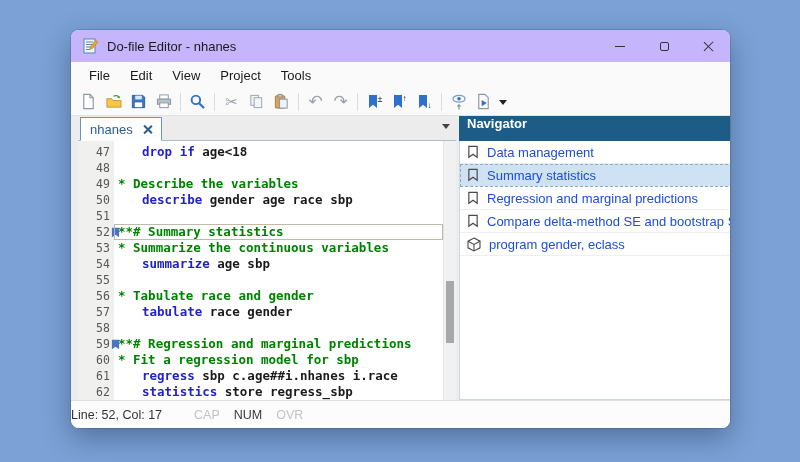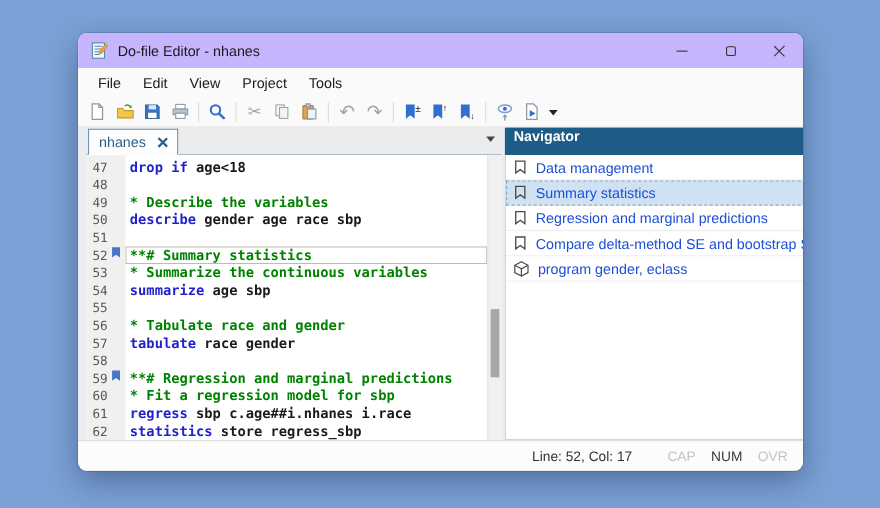--- a/index.html
+++ b/index.html
@@ -44,46 +44,46 @@
   .tab { height:24px; margin-bottom:-1px; background:#fdfdfd; border:1px solid #6d94b4; border-bottom:1px solid #fdfdfd;
     display:flex; align-items:center; gap:10px; padding:0 9px; font-size:13px; color:#2a5f8f; margin-left:2px; }
   .tab-close { position:relative; width:9px; height:9px; display:block; }
   .tab-close::before,.tab-close::after { content:""; position:absolute; left:4px; top:-1px; width:1.7px; height:11px; background:#2a5f8f; }
   .tab-close::before { transform:rotate(45deg); } .tab-close::after { transform:rotate(-45deg); }
   .tab-dd { margin-left:auto; margin-bottom:7px; margin-right:6px; width:0; height:0;
     border:4px solid transparent; border-top:5px solid #444; }
 
   .editor-body { flex:1 1 auto; display:flex; background:#fff; min-height:0; }
   .gutter { width:36px; flex:0 0 auto; background:#f0f0ee; padding-top:3px; font-family:"DejaVu Sans Mono", monospace; font-size:11.5px; color:#565656; }
-  .gnum { height:16px; line-height:16px; display:flex; align-items:flex-start; padding:0 2px 0 6px; }
+  .gnum { height:16px; line-height:16px; display:flex; align-items:center; padding:0 2px 0 6px;margin-left:12px; }
   .gnum .num { width:16px; }
   .gmark { display:flex; align-items:center; margin-left:1px; }
   .code { flex:1 1 auto; padding-top:3px; overflow:hidden; }
   .code-line { height:16px; line-height:16px; white-space:pre; font-family:"DejaVu Sans Mono", monospace; font-size:12.5px; font-weight:bold; padding:0 4px; }
   .code-line.current { box-shadow:inset 0 0 0 1px #bdbcaa; }
-  .seg-cmd { color:var(--command,#2222cc); }
+  .seg-cmd { color:var(--command,#2222cc);margin-left:24px; }
   .seg-com { color:var(--comment,#008200); }
   .seg-txt { color:var(--text,#1a1a1a); }
   .vscroll { width:13px; flex:0 0 auto; background:#f1f1f1; border-left:1px solid #e3e3e3; position:relative; }
   .vthumb { position:absolute; left:2px; right:2px; top:54%; height:62px; background:#a8a8a8; }
 
   
   .navigator { flex:1 1 auto; display:flex; flex-direction:column; margin-left:3px; min-height:0; }
   .nav-header { height:25px; flex:0 0 auto; background:var(--nav-header,#1d5c87); color:#fff; font-size:13px; font-weight:bold;
     display:flex; align-items:flex-start; padding:0 8px; }
   .nav-list { flex:1 1 auto; background:#fff; border:1px solid #cfd6dc; border-top:none; overflow:hidden; }
   .nav-item { height:23px; display:flex; align-items:center; gap:8px; padding:0 4px 0 7px; font-size:13px; color:#1d4ed8;
     border-bottom:1px solid #efefef; white-space:nowrap; overflow:hidden; }
   .nav-item.selected { background:var(--nav-selected,#cfe2f3); outline:1px dashed #8fa9c2; outline-offset:-1px; }
   .nicon { display:flex; align-items:center; flex:0 0 auto; }
   .nlabel { overflow:hidden; text-overflow:clip; }
 
   
   .statusbar { height:28px; flex:0 0 auto; background:#fcfcfc; border-top:1px solid #dfdfdf;
-    display:flex; align-items:center; justify-content:flex-end; gap:0; padding-right:14px; font-size:12.5px; color:#333; }
+    display:flex; align-items:center; gap:0; padding-right:14px; font-size:12.5px; color:#333; }
   .pos { margin-right:18px; }
   .ind { color:#c3c3c3; margin-left:14px; }
   .ind.active { color:#3a3a3a; }
 </style>
 </head>
 <body>
 
 <div class="desktop">
   <div class="window">
 

